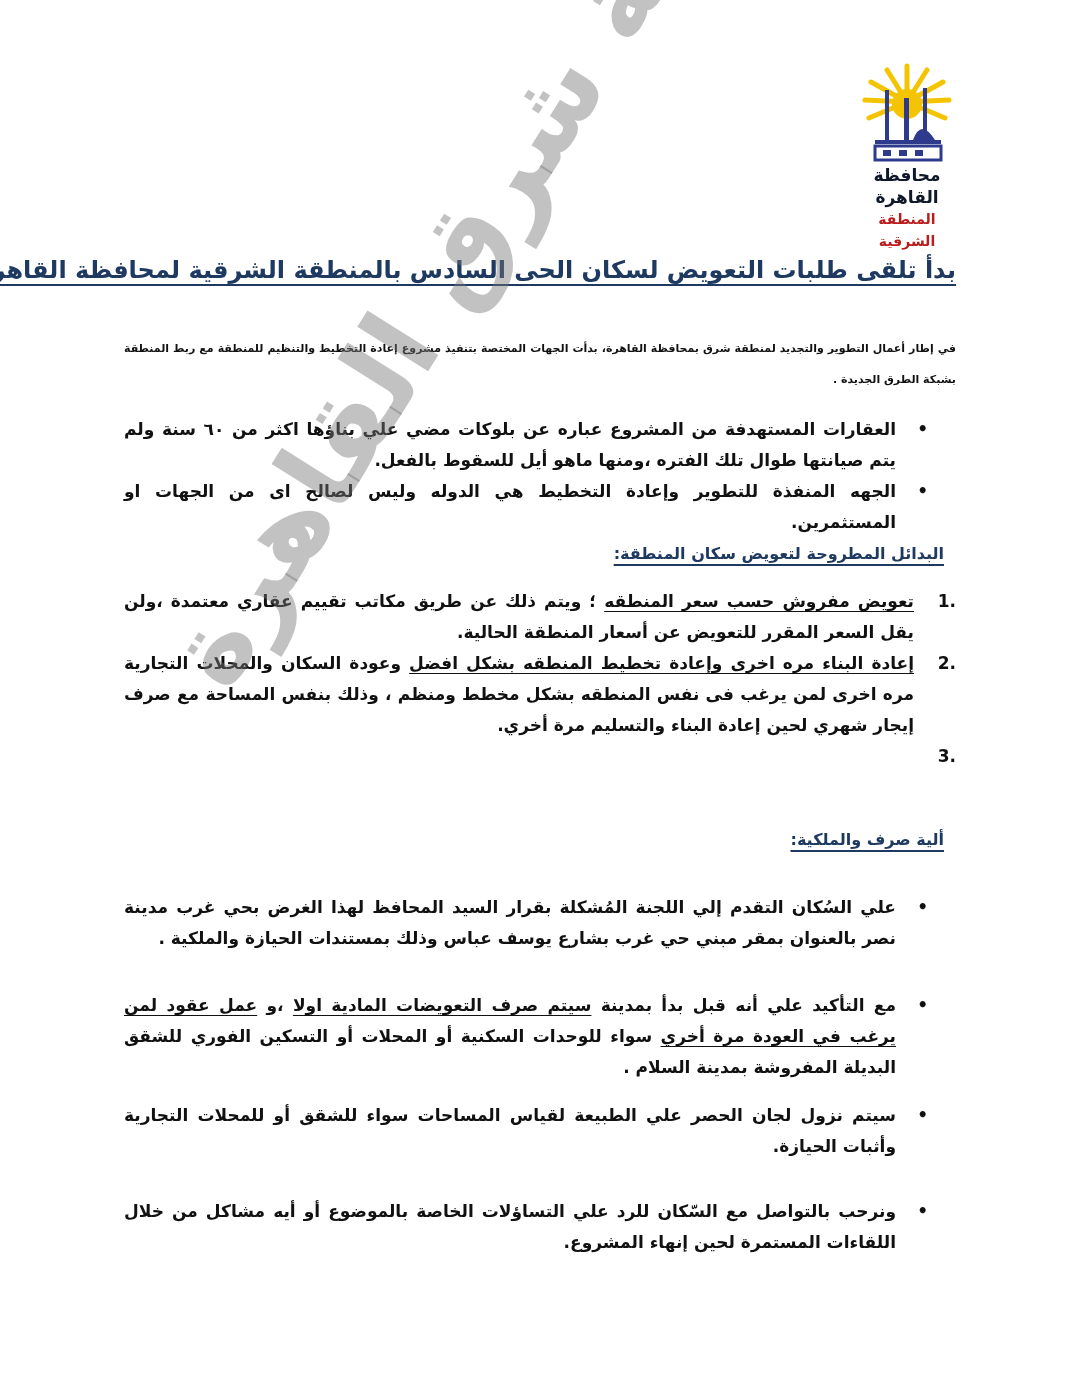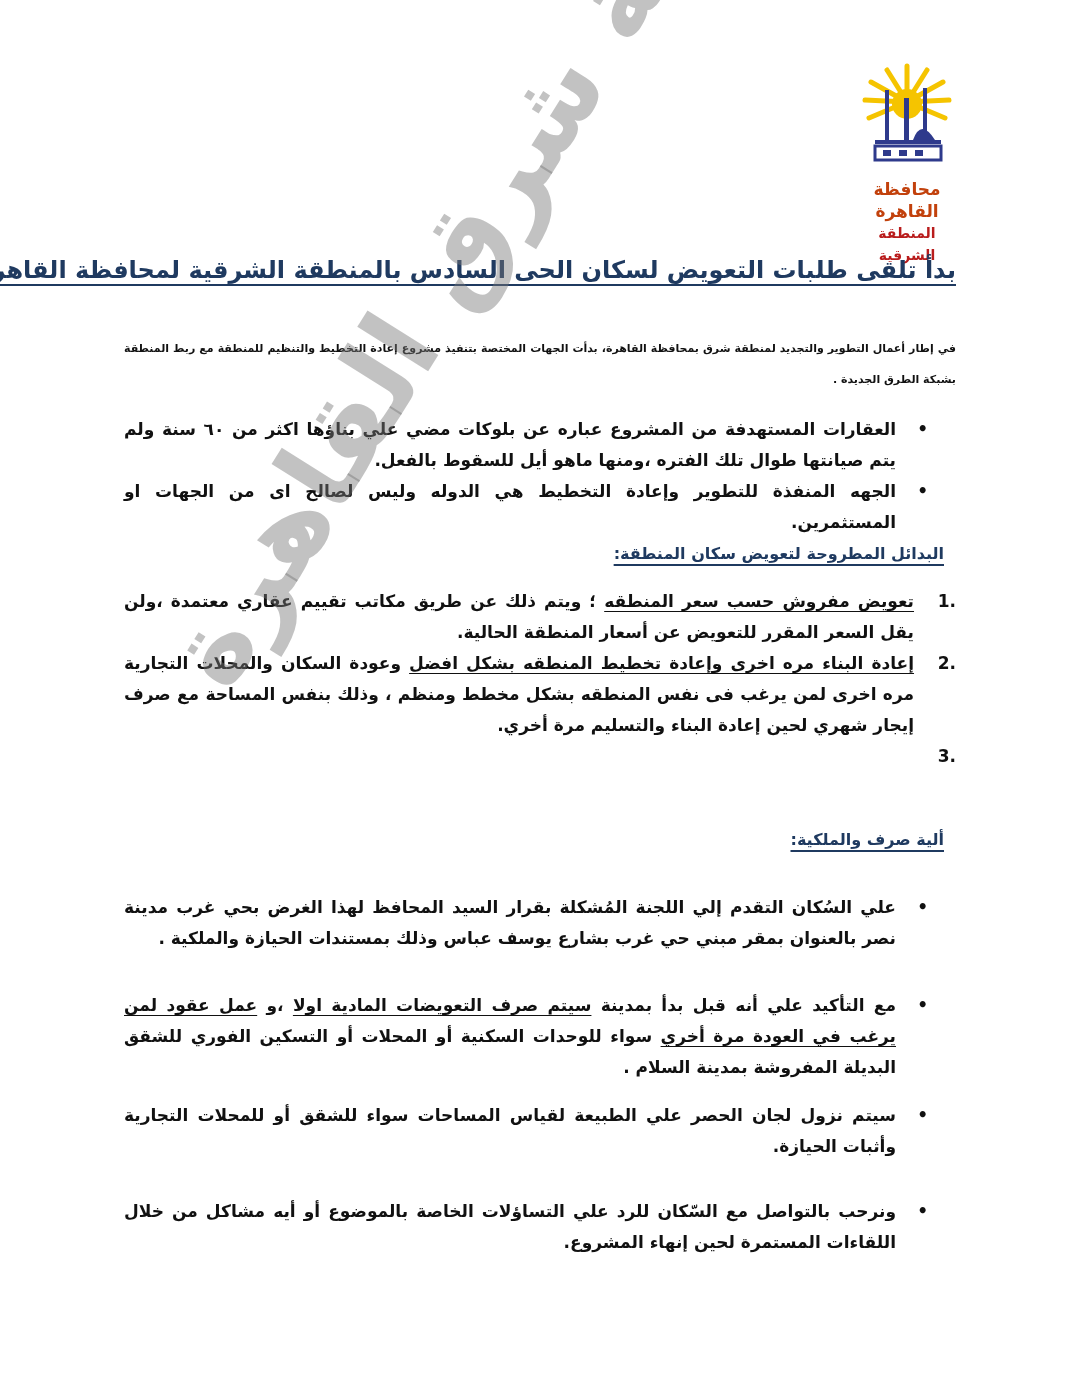--- a/index.html
+++ b/index.html
@@ -3,21 +3,21 @@
 <meta charset="utf-8">
 <style>
   html, body { margin: 0; padding: 0; }
   body {
     width: 1080px; height: 1396px; background: #ffffff; position: relative; overflow: hidden;
     font-family: "DejaVu Sans", "Liberation Sans", sans-serif; color: #111;
   }
   .page { position: absolute; left: 0; top: 0; width: 1080px; height: 1396px; direction: rtl; }
   .logo-block { position: absolute; right: 118px; top: 62px; width: 110px; text-align: center; }
   .logo { width: 100px; height: 100px; margin: 0 auto; display: block; }
-  .org-name { font-size: 17px; font-weight: bold; color: #c2410c; margin-top: 16px; line-height: 22px; }
+  .org-name { font-size: 17px; font-weight: bold; color: #0f172a; margin-top: 2px; line-height: 22px; }
   .org-sub { font-size: 14px; font-weight: bold; color: #b91c1c; line-height: 22px; }
   .title {
     position: absolute; right: 124px; top: 256px; width: 832px; text-align: right;
     font-size: 24px; font-weight: bold; color: #1f3a60; text-decoration: underline; text-decoration-thickness: 2px;
     text-underline-offset: 6px; white-space: nowrap;
   }
   .para {
     position: absolute; right: 124px; width: 832px; text-align: justify; text-align-last: right;
     font-size: 11px; font-weight: bold; line-height: 31px;
   }

